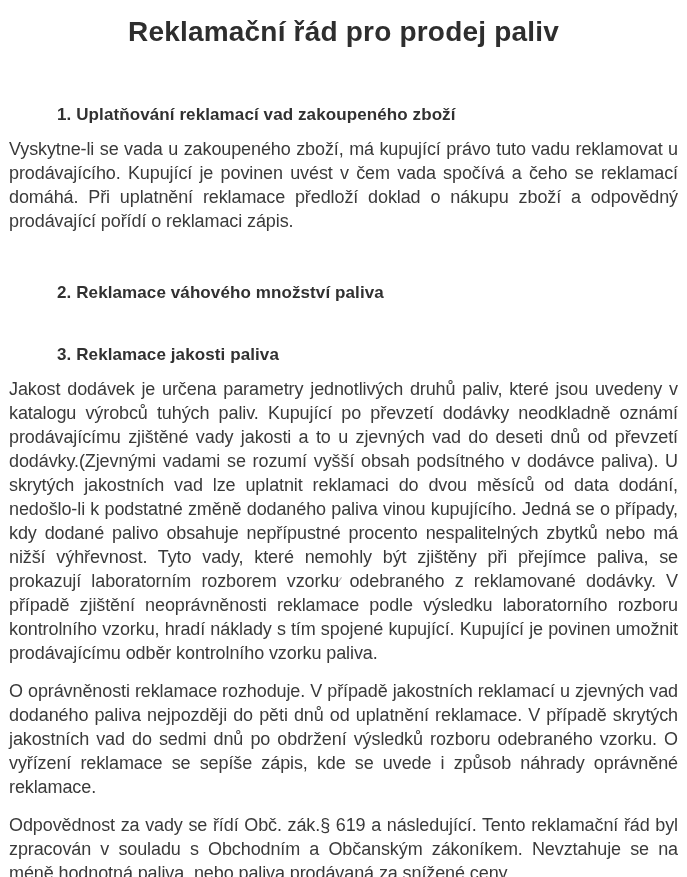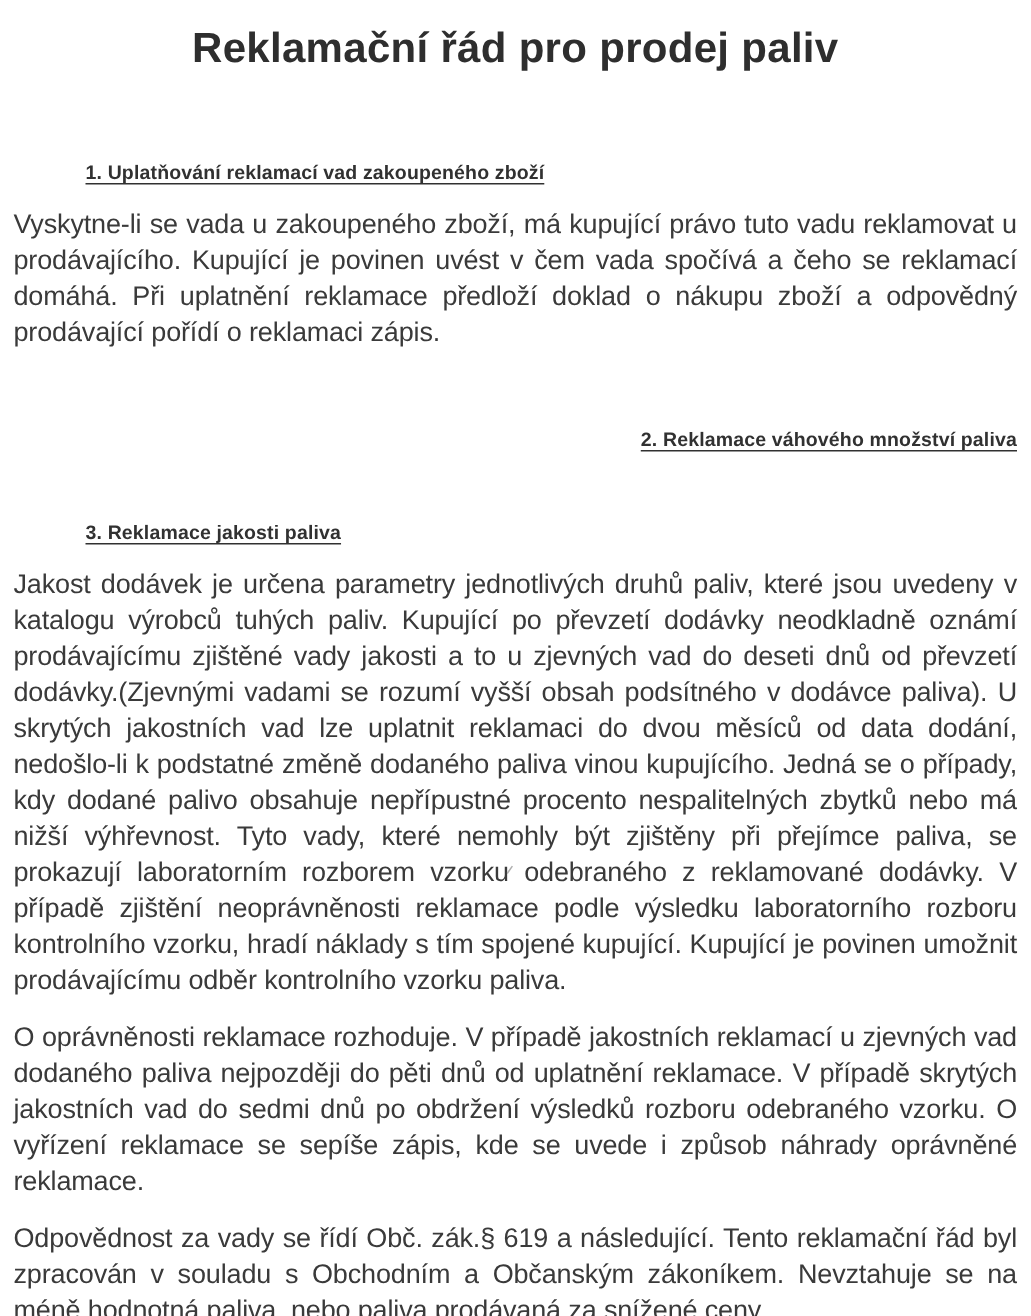--- a/index.html
+++ b/index.html
@@ -24,40 +24,39 @@
     text-align: center;
     font-size: 28px;
     font-weight: bold;
     letter-spacing: 0.2px;
     color: #2e2e2e;
     margin: 2px 0 0 0;
     line-height: 38px;
   }
   .section { margin: 0; }
   .section-heading {
-    font-size: 13px;
+    font-size: 17px;
     font-weight: bold;
-    text-decoration: underline;
     text-underline-offset: 3px;
     color: #313131;
     margin: 0 0 0 48px;
     letter-spacing: 0.1px;
     line-height: 16px;
   }
   .section-body {
     font-size: 18px;
     line-height: 24px;
     letter-spacing: -0.1px;
     text-align: justify;
     color: #3a3a3a;
     margin: 14px 0 0 0;
   }
   
   .s1 .section-heading { margin-top: 56px; }
-  .s2 .section-heading { margin-top: 52px; text-align: right; }
+  .s2 .section-heading { margin-top: 52px; }
   .s3 .section-heading { margin-top: 46px; }
   .s4 .section-heading { margin-top: 37px; }
   .s5 .section-heading { margin-top: 40px; }
   .scan-artifact {
     position: absolute;
     left: 339px;
     top: 575px;
     width: 4px;
     height: 6px;
     border-left: 1.5px solid #9a9a9a;

